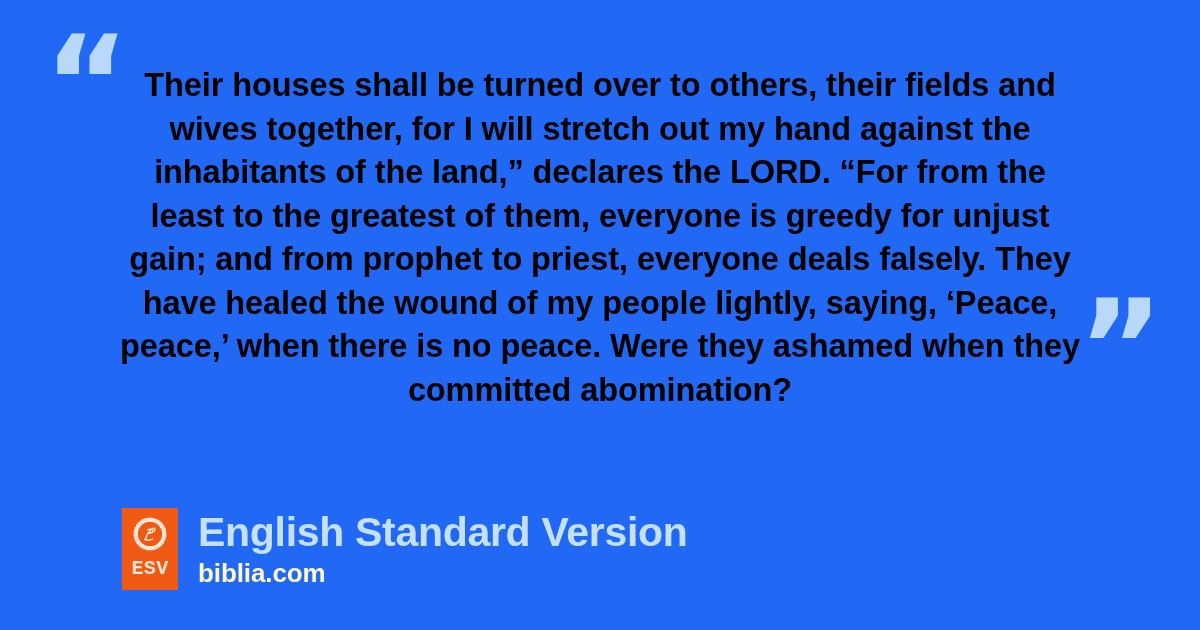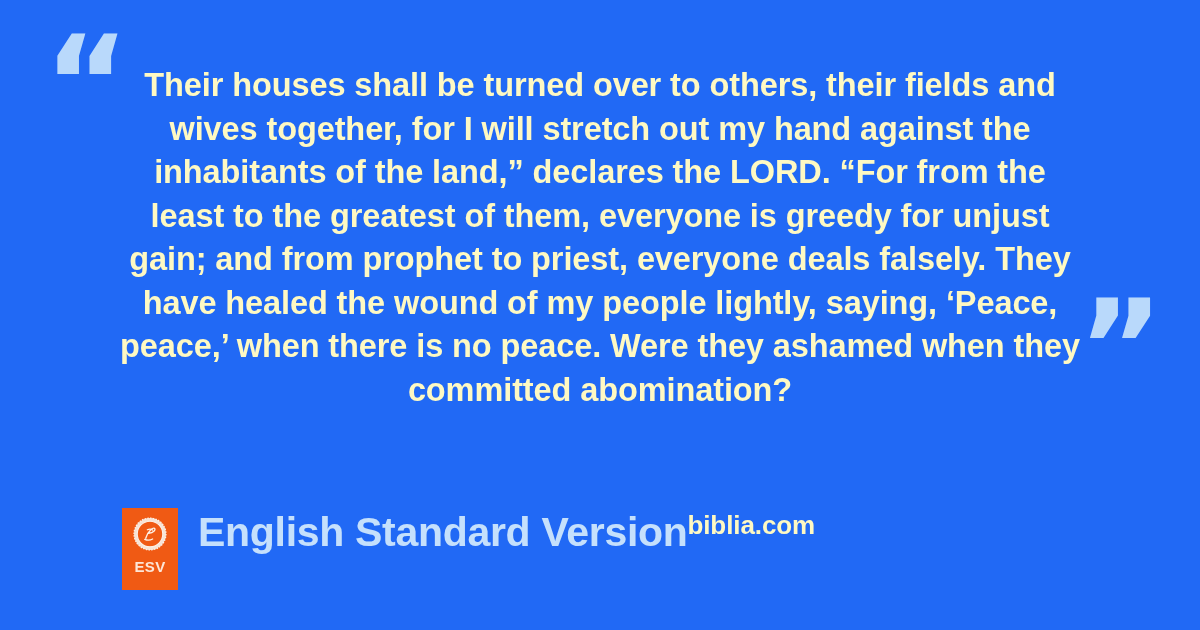--- a/index.html
+++ b/index.html
@@ -45,21 +45,21 @@
     left: 1078px;
     top: 282px;
     font-size: 130px;
   }
   .quote-text {
     position: absolute;
     left: 118px;
     top: 64px;
     width: 964px;
     text-align: center;
-    color: #fef9c3;
+    color: #000000;
     font-family: "Liberation Sans", sans-serif;
     font-weight: 700;
     font-size: 32.5px;
     line-height: 43.5px;
     letter-spacing: -0.1px;
     white-space: pre-wrap;
   }
 
   
   .brand {
@@ -84,32 +84,31 @@
     box-sizing: border-box;
   }
   .brand-seal {
     width: 34px;
     height: 34px;
     display: block;
   }
   .brand-logo-label {
     margin-top: 8px;
     color: #fde6d7;
-    font-family: Liberation Sans, sans-serif;
+    font-family: Liberation Mono, monospace;
     font-weight: 700;
-    font-size: 15px;
+    font-size: 20px;
     letter-spacing: 0.4px;
     line-height: 1;
   }
   .brand-text {
     margin-left: 20px;
     padding-top: 0px;
     display: flex;
-    flex-direction: row;
-    text-align: center;
+    flex-direction: column;
   }
   .brand-title {
     color: #c5e0fc;
     font-family: "Liberation Sans", sans-serif;
     font-weight: 700;
     font-size: 41px;
     line-height: 48px;
     letter-spacing: -0.3px;
   }
   .brand-url {

